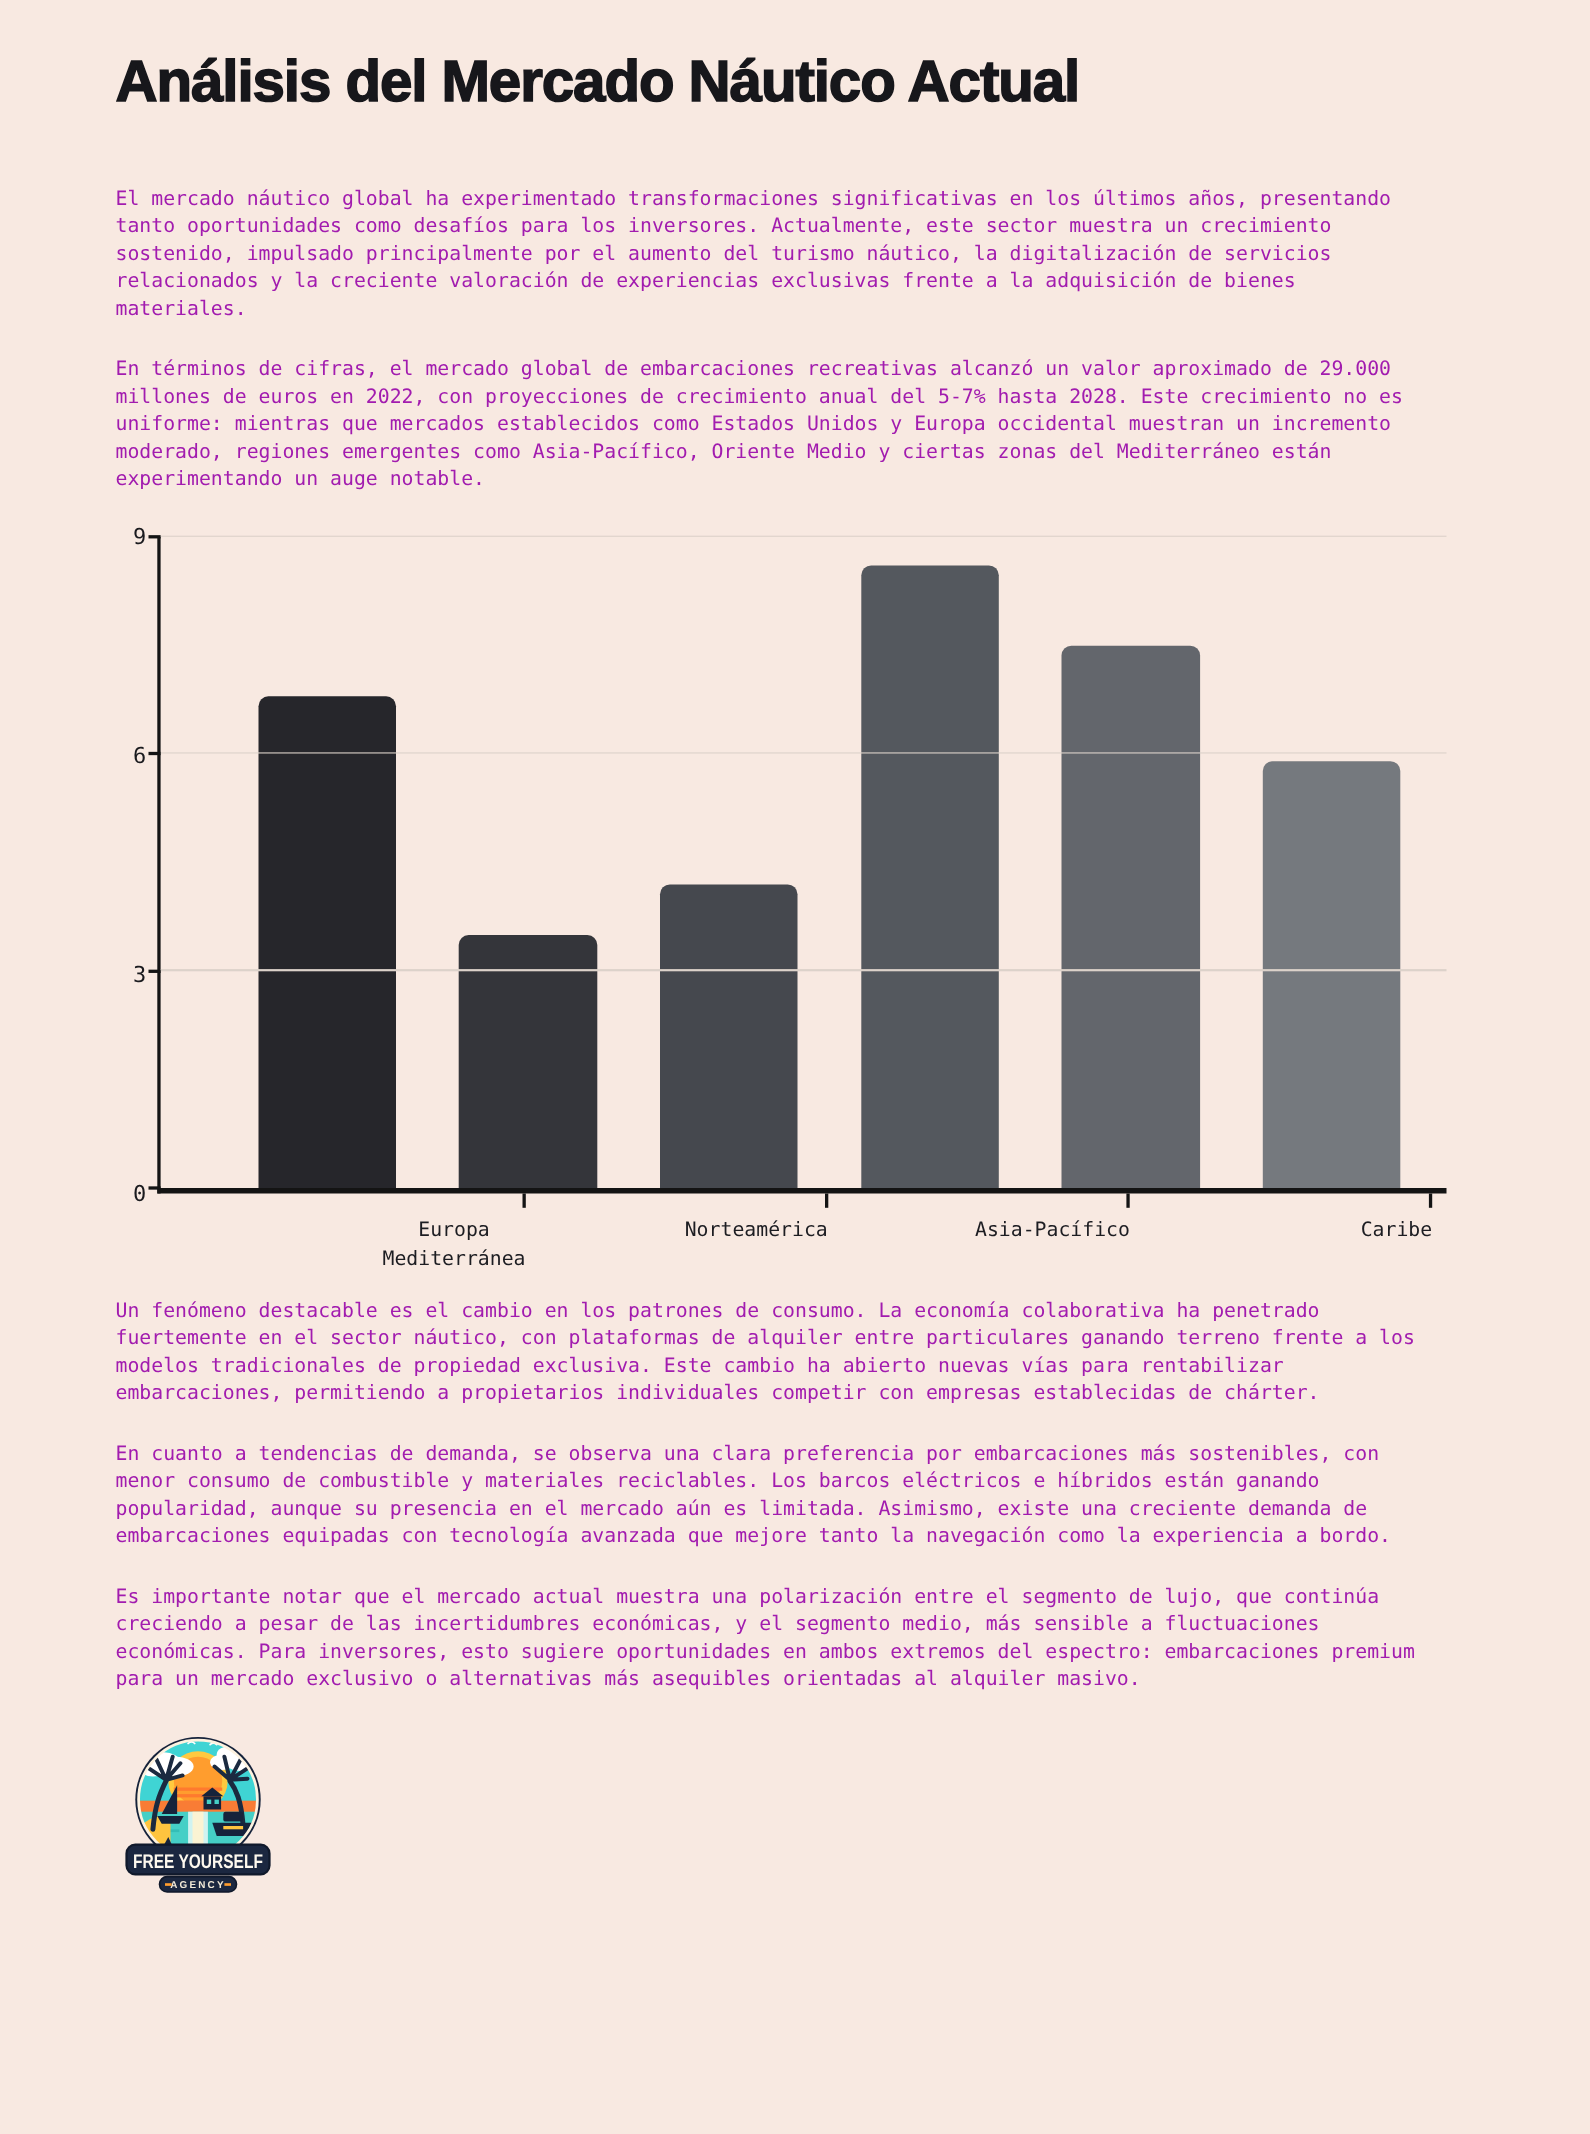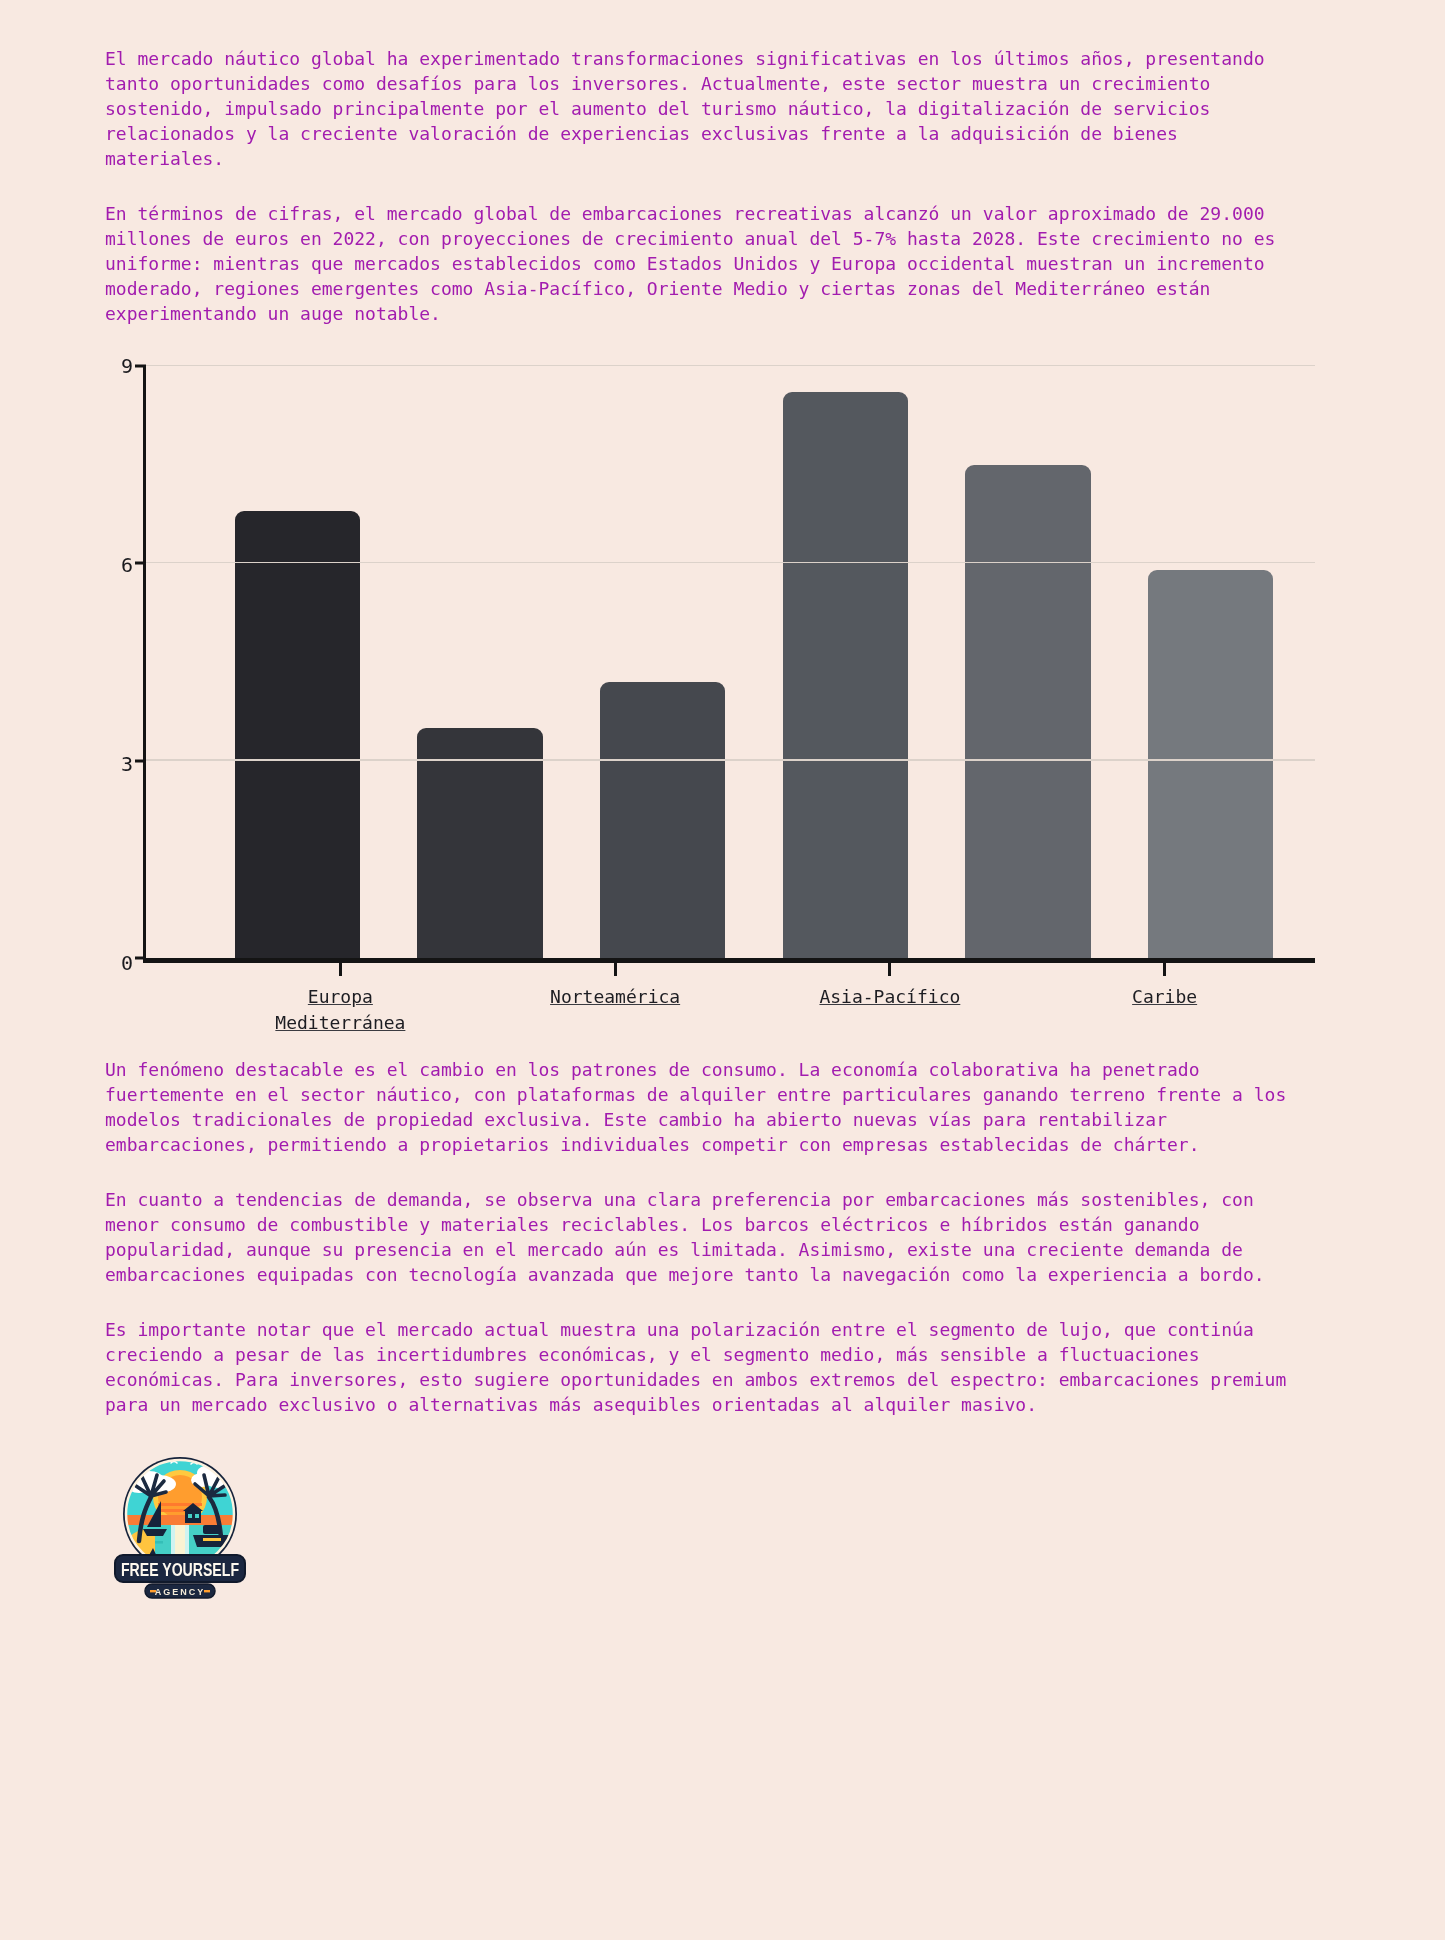--- a/index.html
+++ b/index.html
@@ -51,38 +51,39 @@
     transform:translateY(50%);
   }
   .bars{
     position:absolute;left:0;right:0;top:0;bottom:0;
     display:flex;align-items:flex-end;
     padding:0 13px 0 60px;
   }
   .bar-slot{flex:1;display:flex;justify-content:center;align-items:flex-end;height:100%;}
   .bar{width:68.5%;border-radius:9px 9px 0 0;}
   .x-row{display:flex;margin:0 25px 0 38px;padding:0 13px 0 60px;}
-  .x-slot{flex:1;display:flex;flex-direction:column;align-items:center;text-decoration:underline;}
+  .x-slot{flex:1;display:flex;flex-direction:column;align-items:flex-end;}
   .xtick-mark{width:3px;height:13px;background:#141414;}
   .x-label{
     margin-top:8px;font-size:18px;line-height:26px;color:#1d1d22;
     text-align:center;white-space:pre-line;
   }
   
   .logo-wrap{display:flex;justify-content:flex-start;margin-top:34px;}
   .logo-text{
     font-family:"Liberation Sans","DejaVu Sans",sans-serif;
     font-weight:bold;
   }
 </style>
 </head>
 <body>
 
 <div class="content">
 
+  <h1>Análisis del Mercado Náutico Actual</h1>
 
   <p class="body-par">El mercado náutico global ha experimentado transformaciones significativas en los últimos años, presentando
 tanto oportunidades como desafíos para los inversores. Actualmente, este sector muestra un crecimiento
 sostenido, impulsado principalmente por el aumento del turismo náutico, la digitalización de servicios
 relacionados y la creciente valoración de experiencias exclusivas frente a la adquisición de bienes
 materiales.</p>
   <p class="body-par">En términos de cifras, el mercado global de embarcaciones recreativas alcanzó un valor aproximado de 29.000
 millones de euros en 2022, con proyecciones de crecimiento anual del 5-7% hasta 2028. Este crecimiento no es
 uniforme: mientras que mercados establecidos como Estados Unidos y Europa occidental muestran un incremento
 moderado, regiones emergentes como Asia-Pacífico, Oriente Medio y ciertas zonas del Mediterráneo están

